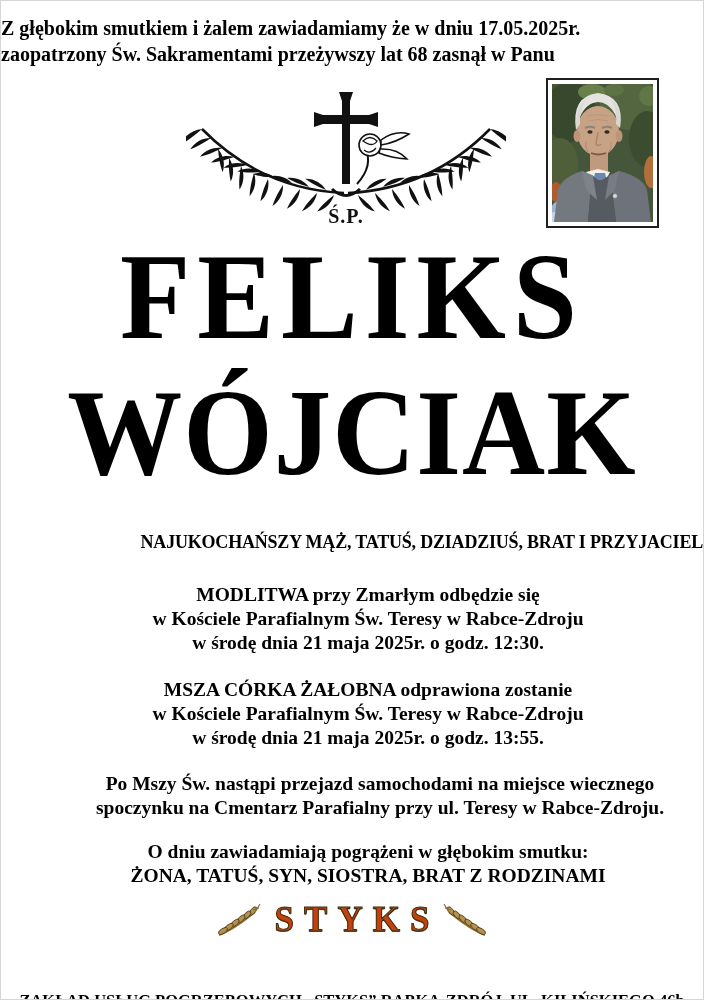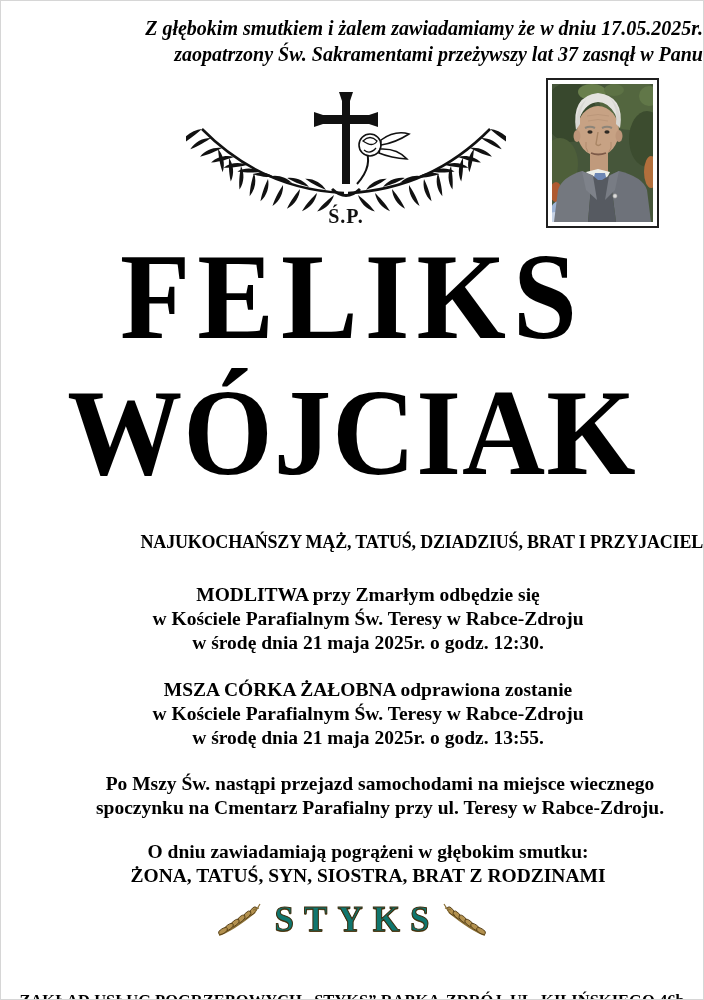--- a/index.html
+++ b/index.html
@@ -9,22 +9,22 @@
     background:#ffffff;
     border:1px solid #d6d6d6;
     box-sizing:border-box;
     font-family:"Liberation Serif", serif;
     color:#000;
     overflow:hidden;
   }
   
   .intro{
     position:absolute;top:14px;left:0;width:100%;
-    text-align:right;
-    font-size:20px;font-weight:bold;font-style:italic;
+    text-align:left;
+    font-size:20px;font-weight:bold;
     line-height:1.32;
   }
   
   .ornament{position:absolute;left:185px;top:80px;}
   
   .photo-frame{
     position:absolute;left:545px;top:77px;
     width:113px;height:150px;box-sizing:border-box;
     border:2px solid #1f1f1f;background:#fff;padding:4px;
   }
@@ -71,21 +71,21 @@
     white-space:pre-wrap;
   }
 </style>
 </head>
 <body>
 
 <div class="page">
 
   <div class="intro">
     <div>Z głębokim smutkiem i żalem zawiadamiamy że w dniu 17.05.2025r.</div>
-    <div>zaopatrzony Św. Sakramentami przeżywszy lat 37 zasnął w Panu</div>
+    <div>zaopatrzony Św. Sakramentami przeżywszy lat 68 zasnął w Panu</div>
   </div>
 
   <svg class="ornament" width="320" height="150" viewBox="0 0 320 150" xmlns="http://www.w3.org/2000/svg">
     <defs>
       <path id="lfu" d="M0 0 C-3 -7 -10 -13 -19 -14 C-12 -7 -5 -3 0 0 Z"></path>
       <path id="lfd" d="M0 0 C-3 7 -10 13 -19 14 C-12 7 -5 3 0 0 Z"></path>
     </defs>
 
     <g fill="#111">
       <polygon points="153,11 167,11 164,20 156,20"></polygon>
@@ -238,21 +238,21 @@
       <g fill="#b3914f" stroke="#4a3510" stroke-width="0.8">
         <ellipse cx="38" cy="9" rx="2.4" ry="5" transform="rotate(40 38 9)"></ellipse>
         <ellipse cx="32" cy="13" rx="2.4" ry="5" transform="rotate(44 32 13)"></ellipse>
         <ellipse cx="26" cy="17" rx="2.4" ry="5" transform="rotate(48 26 17)"></ellipse>
         <ellipse cx="20" cy="21" rx="2.4" ry="5" transform="rotate(52 20 21)"></ellipse>
         <ellipse cx="14" cy="25" rx="2.4" ry="5" transform="rotate(56 14 25)"></ellipse>
         <ellipse cx="8" cy="29" rx="2.4" ry="5" transform="rotate(60 8 29)"></ellipse>
       </g>
       <path d="M40 10 L45 2 M38 8 L44 6" stroke="#8a6f35" stroke-width="1.2" fill="none"></path>
     </svg>
-    <span class="logo-text" style="color: #0f766e;">STYKS</span>
+    <span class="logo-text" style="color: #c2410c;">STYKS</span>
     <svg class="wheat wheat-right" width="46" height="36" viewBox="0 0 46 36" xmlns="http://www.w3.org/2000/svg">
       <path d="M4 33 Q18 28 40 10" stroke="#8a6f35" stroke-width="2" fill="none"></path>
       <g fill="#b3914f" stroke="#4a3510" stroke-width="0.8">
         <ellipse cx="38" cy="9" rx="2.4" ry="5" transform="rotate(40 38 9)"></ellipse>
         <ellipse cx="32" cy="13" rx="2.4" ry="5" transform="rotate(44 32 13)"></ellipse>
         <ellipse cx="26" cy="17" rx="2.4" ry="5" transform="rotate(48 26 17)"></ellipse>
         <ellipse cx="20" cy="21" rx="2.4" ry="5" transform="rotate(52 20 21)"></ellipse>
         <ellipse cx="14" cy="25" rx="2.4" ry="5" transform="rotate(56 14 25)"></ellipse>
         <ellipse cx="8" cy="29" rx="2.4" ry="5" transform="rotate(60 8 29)"></ellipse>
       </g>

